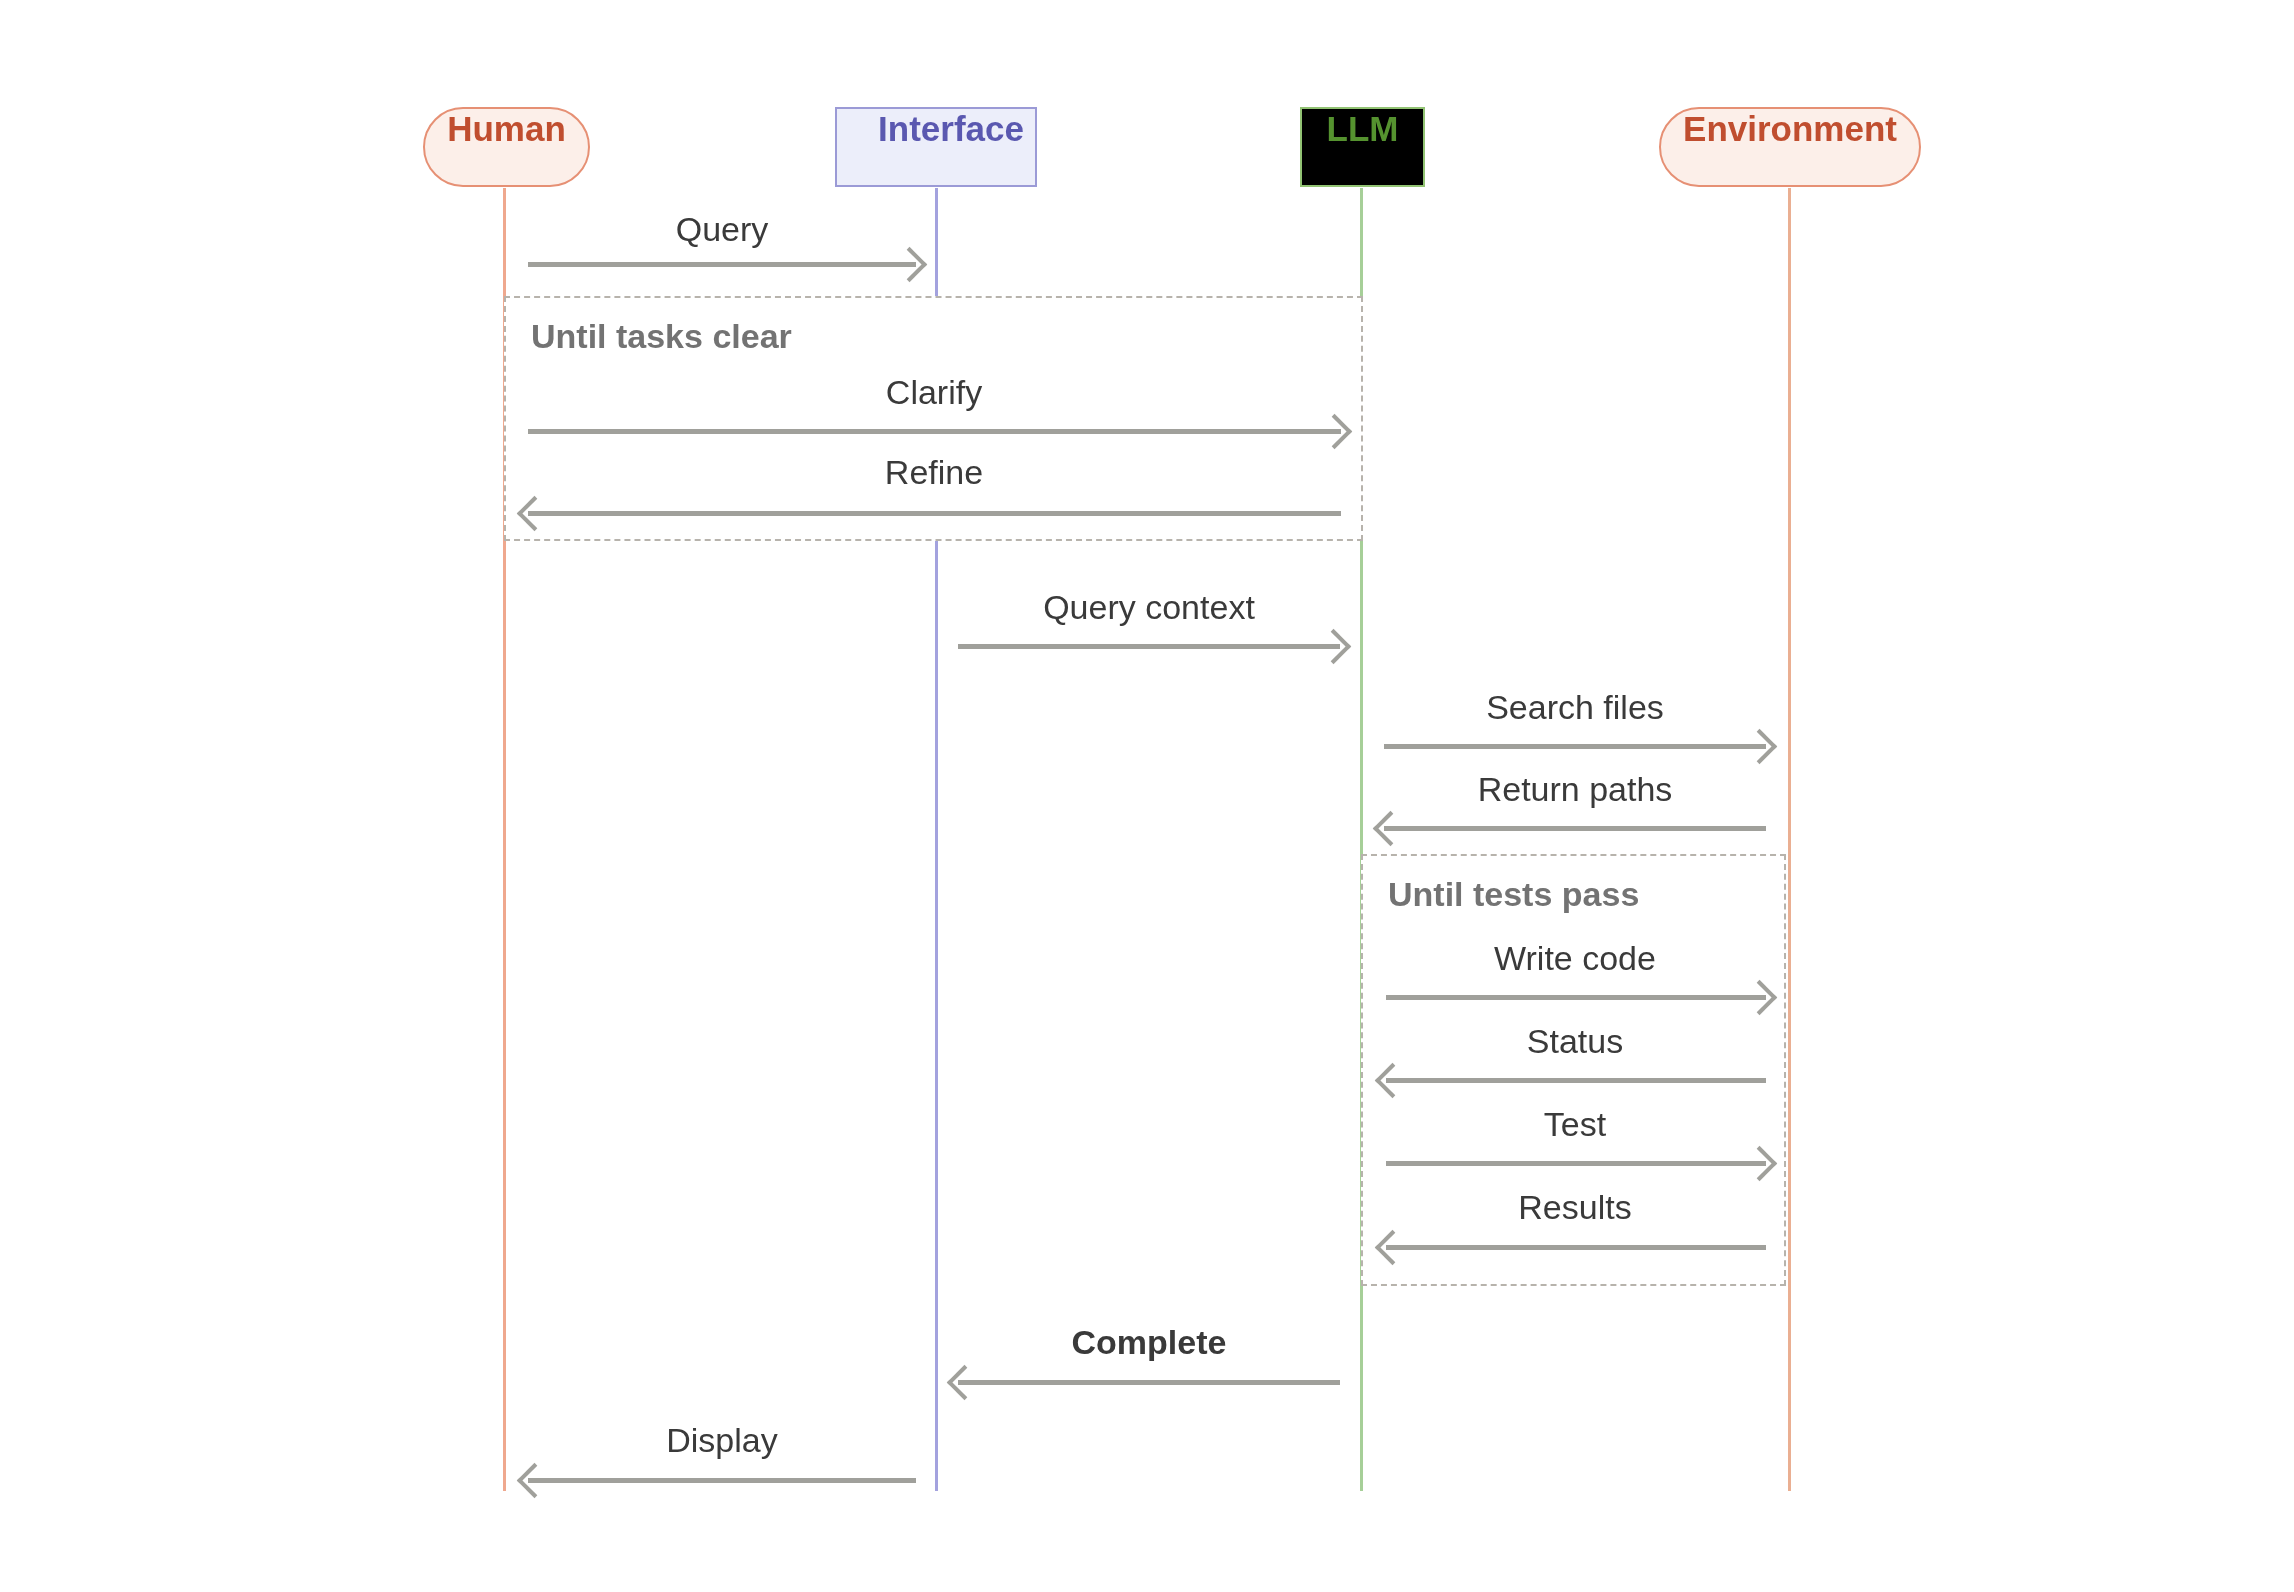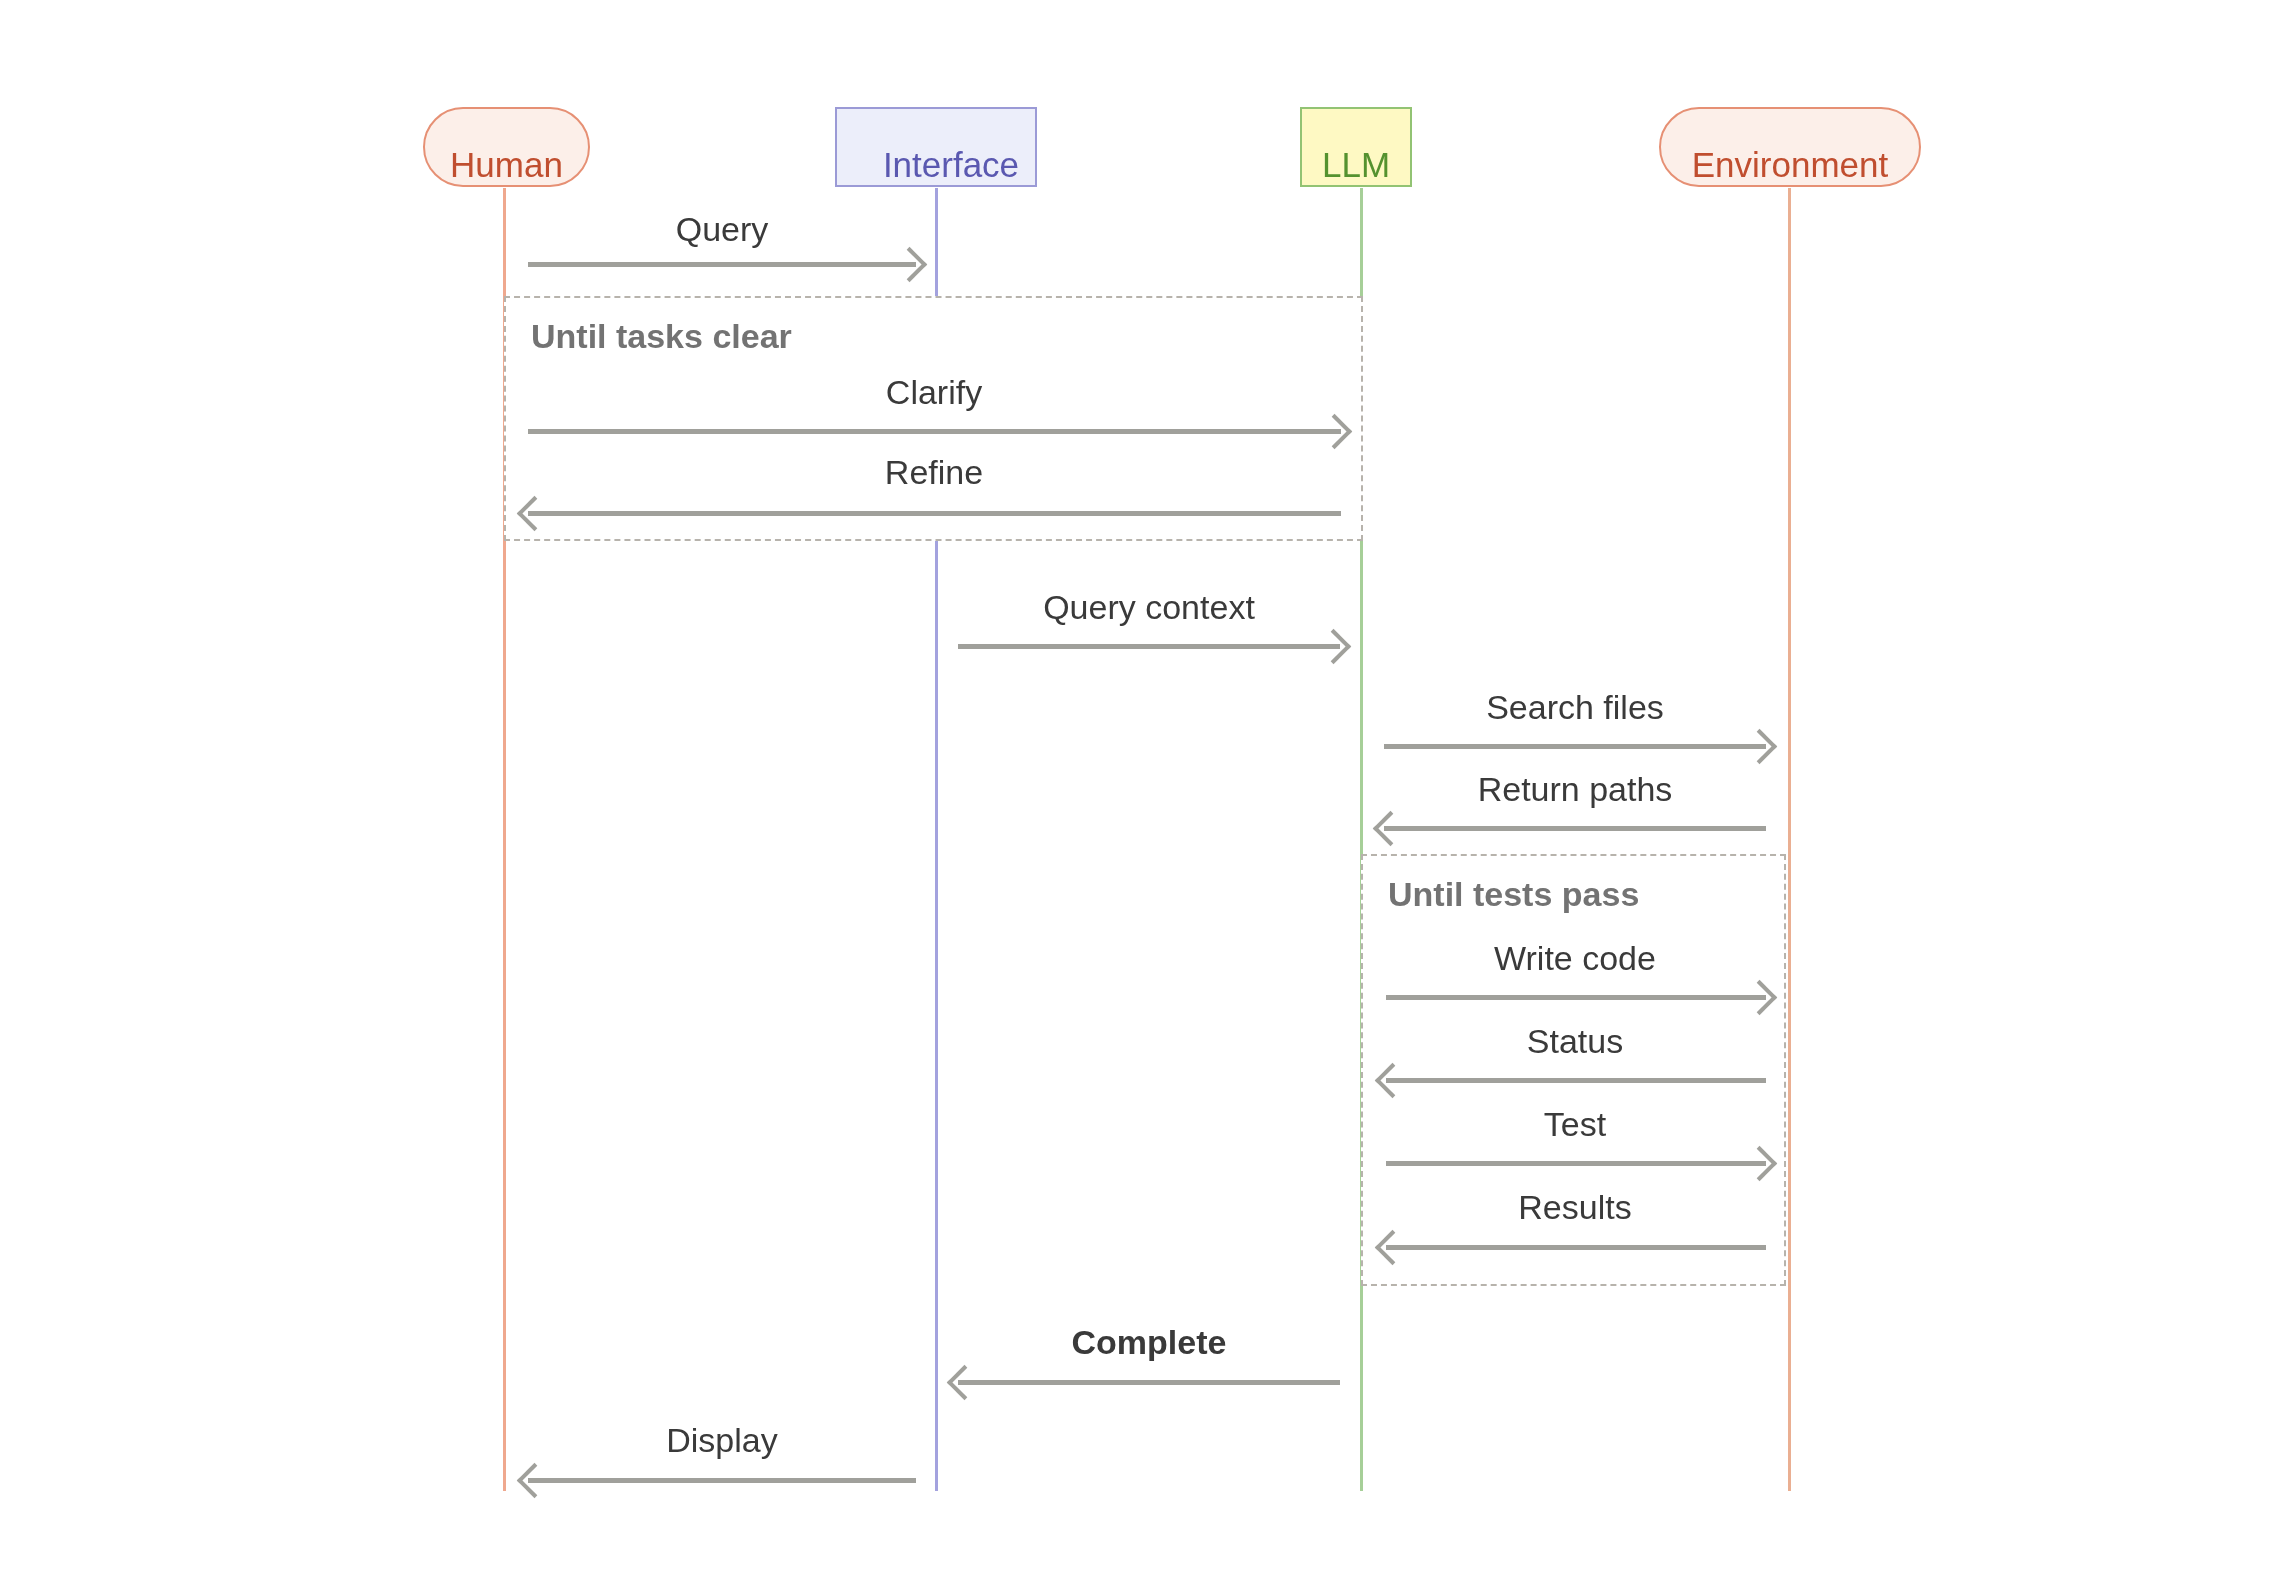--- a/index.html
+++ b/index.html
@@ -9,28 +9,28 @@
   }
   
   .lifeline { position:absolute; top:188px; width:2.9px; height:1303px; z-index:1; }
   .lifeline.human { left:503px; background:#efa88e; }
   .lifeline.interface { left:935px; background:#a3a2de; }
   .lifeline.llm { left:1360px; background:#a6cf98; }
   .lifeline.env { left:1788px; background:#eaaf92; }
   
   .actor {
     position:absolute; top:107px; height:80px; z-index:4;
-    display:flex; align-items:flex-end; justify-content:center;
-    font-size:35px; font-weight:normal; box-sizing:border-box;
+    display:flex; align-items:flex-start; justify-content:center;
+    font-size:35px; font-weight:bold; box-sizing:border-box;
   }
   .actor.pill { border-radius:42px; background:#fcefe9; border:2.9px solid #e69074; color:#c04e2f; }
   .actor.human { left:423px; width:167px; }
   .actor.env { left:1659px; width:262px; }
   .actor.rect-interface { left:835px; width:202px; background:#eceefa; border:2.9px solid #9b9ad6; color:#5a58b0;padding-left:30px; }
-  .actor.rect-llm { left:1300px; width:112px; background:#fef9c3; border:2.9px solid #92c373; color:#55922f; }
+  .actor.rect-llm { left:1300px; width:125px; background:#000000; border:2.9px solid #92c373; color:#55922f; }
   
   .group-box {
     position:absolute; z-index:2; background:#ffffff;
     border:2.9px dashed #b7b3ac; box-sizing:border-box;
   }
   .group-box .group-label {
     position:absolute; left:25px; top:19px;
     font-size:34px; font-weight:bold; color:#737373; white-space:nowrap;
   }
   .group-box.box1 { left:504px; top:296px; width:859px; height:245px; }

